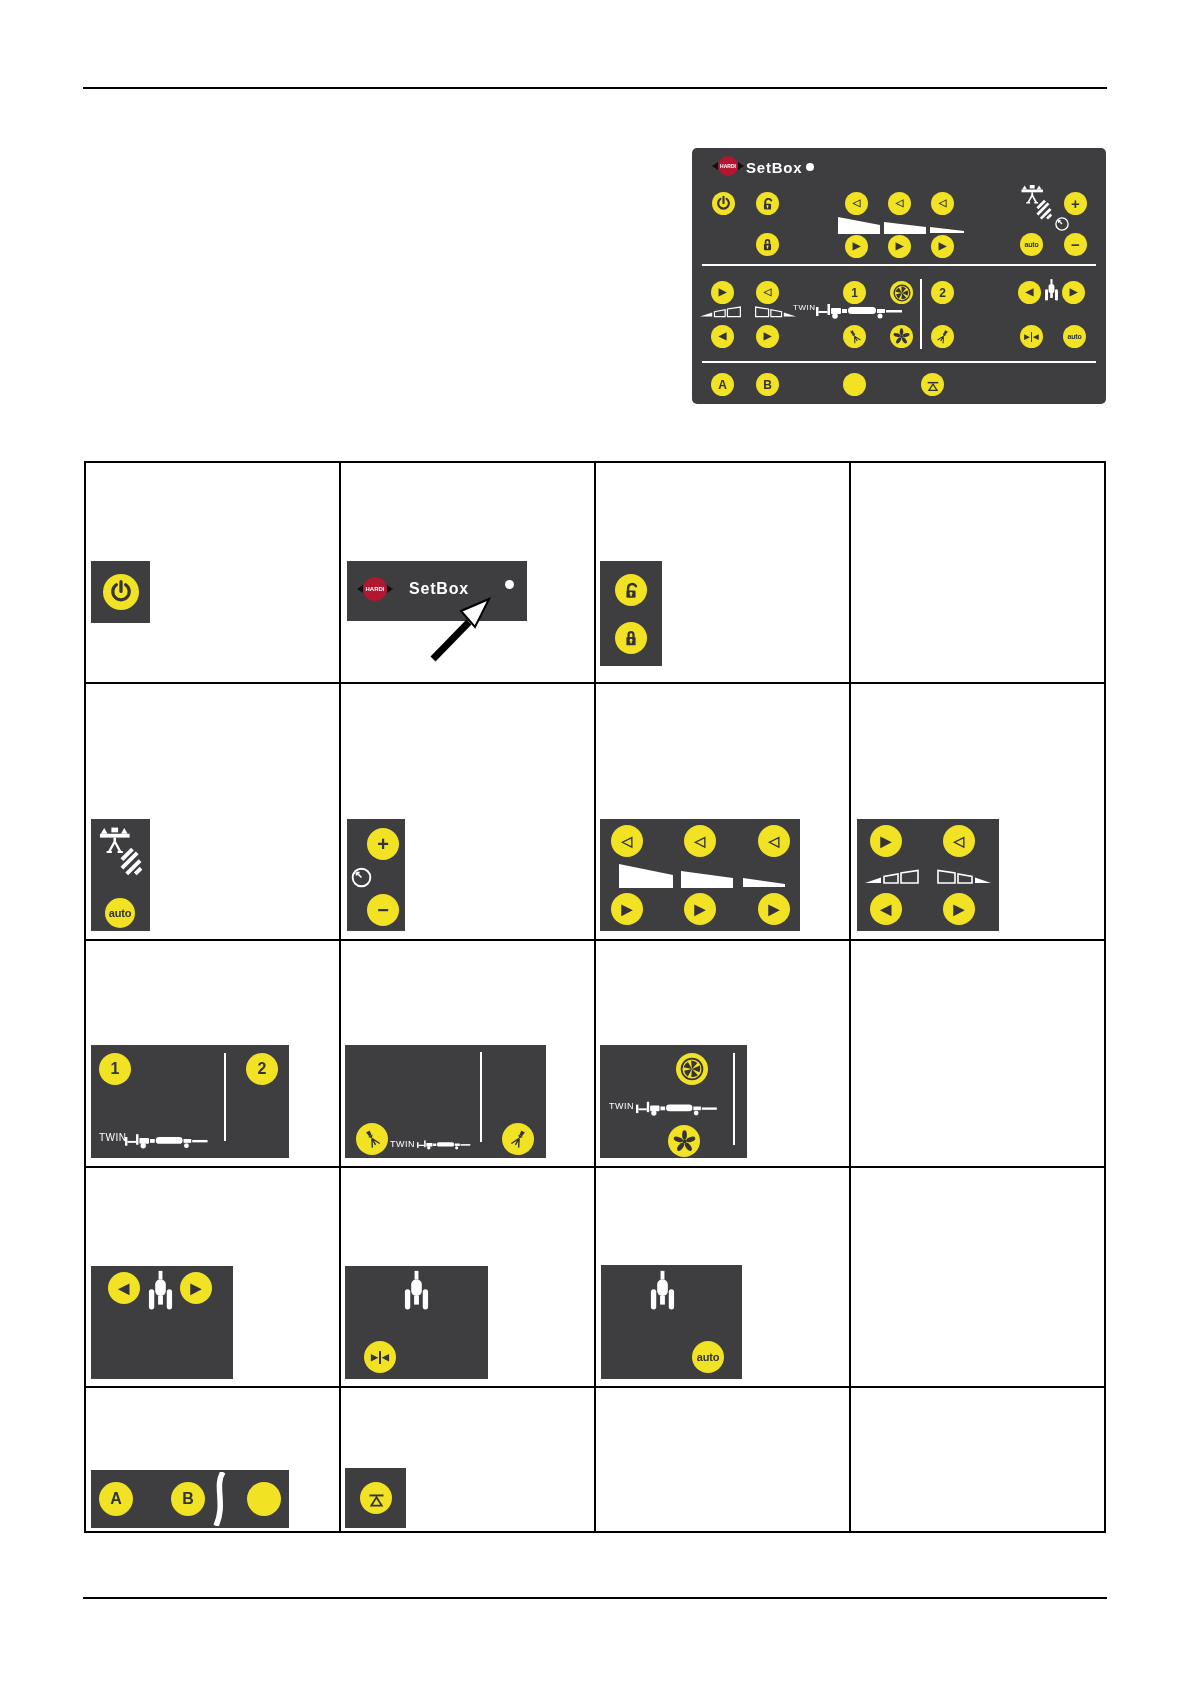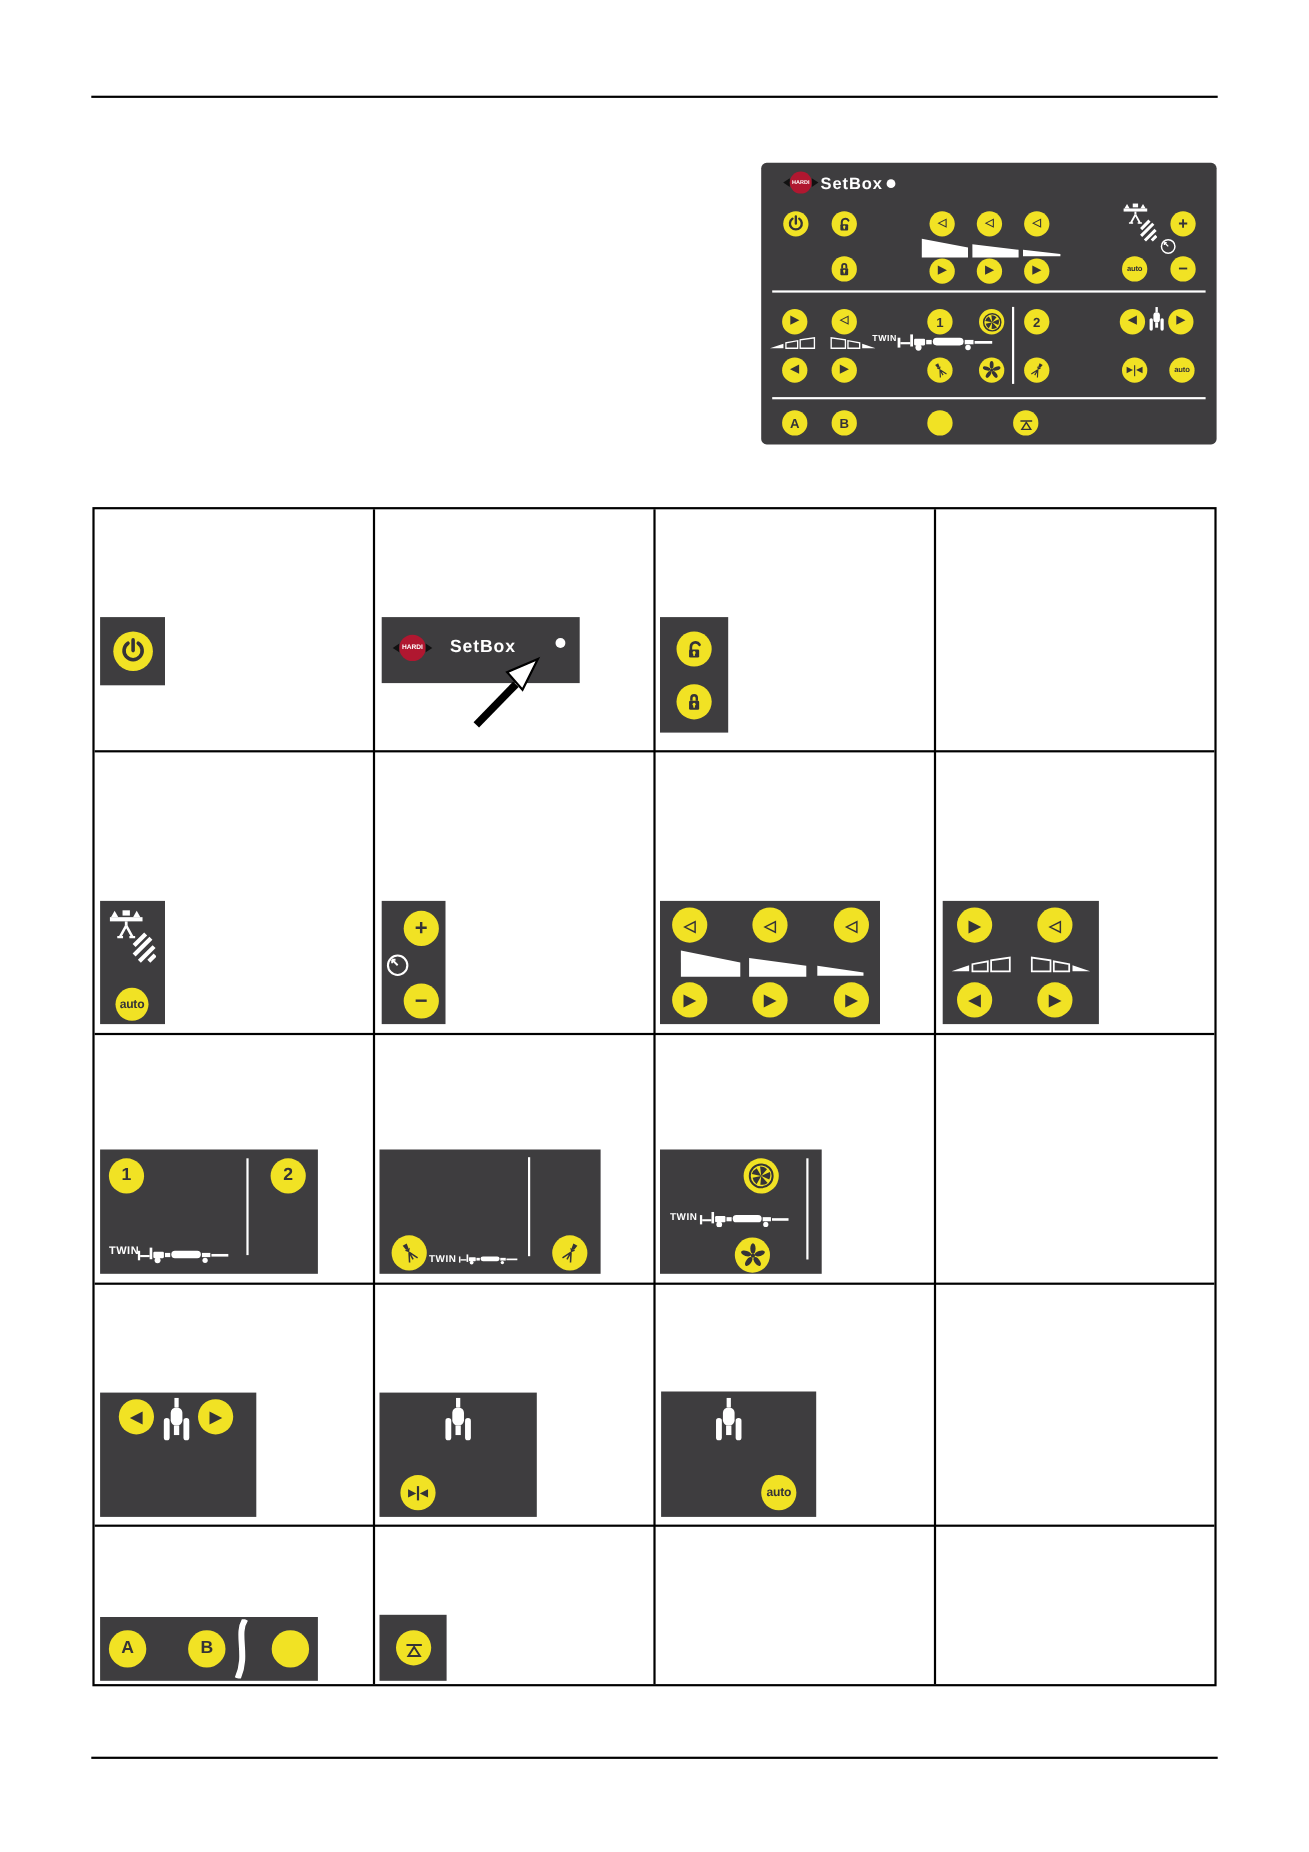--- a/index.html
+++ b/index.html
@@ -20,21 +20,21 @@
   .d36{width:36px;height:36px}
   .tri10{font-size:10px;padding-bottom:1px}
   .tri14{font-size:14px;padding-bottom:1px}
   .auto7{font-size:7px;letter-spacing:-.2px}
   .auto11{font-size:11px;letter-spacing:-.2px}
   .plus15{font-size:15px}
   .plus20{font-size:20px}
   .mbar{background:#353337}
   
   .wline{position:absolute;background:#fff}
-  .twin{position:absolute;color:#fff;font-weight:700;letter-spacing:.5px;line-height:1}
+  .twin{position:absolute;color:#fff;font-weight:400;letter-spacing:.5px;line-height:1}
   .led{position:absolute;border-radius:50%;background:#fff}
   .title{position:absolute;color:#fff;font-weight:700;letter-spacing:.8px;line-height:1}
   .logo{position:absolute;display:flex;align-items:center}
   .logo .disc{border-radius:50%;background:#b01730;color:#fff;font-weight:700;
               display:flex;align-items:center;justify-content:center;line-height:1}
   .arrL{width:0;height:0;border-style:solid;border-width:4px 6px 4px 0;border-color:transparent #111 transparent transparent}
   .arrR{width:0;height:0;border-style:solid;border-width:4px 0 4px 6px;border-color:transparent transparent transparent #111}
   .rotL{transform:rotate(-30deg)}
   .rotR{transform:rotate(30deg)}
   .tbl{position:absolute;left:84px;top:461px;width:1022px;height:1072px;border:2px solid #000;box-sizing:border-box}

